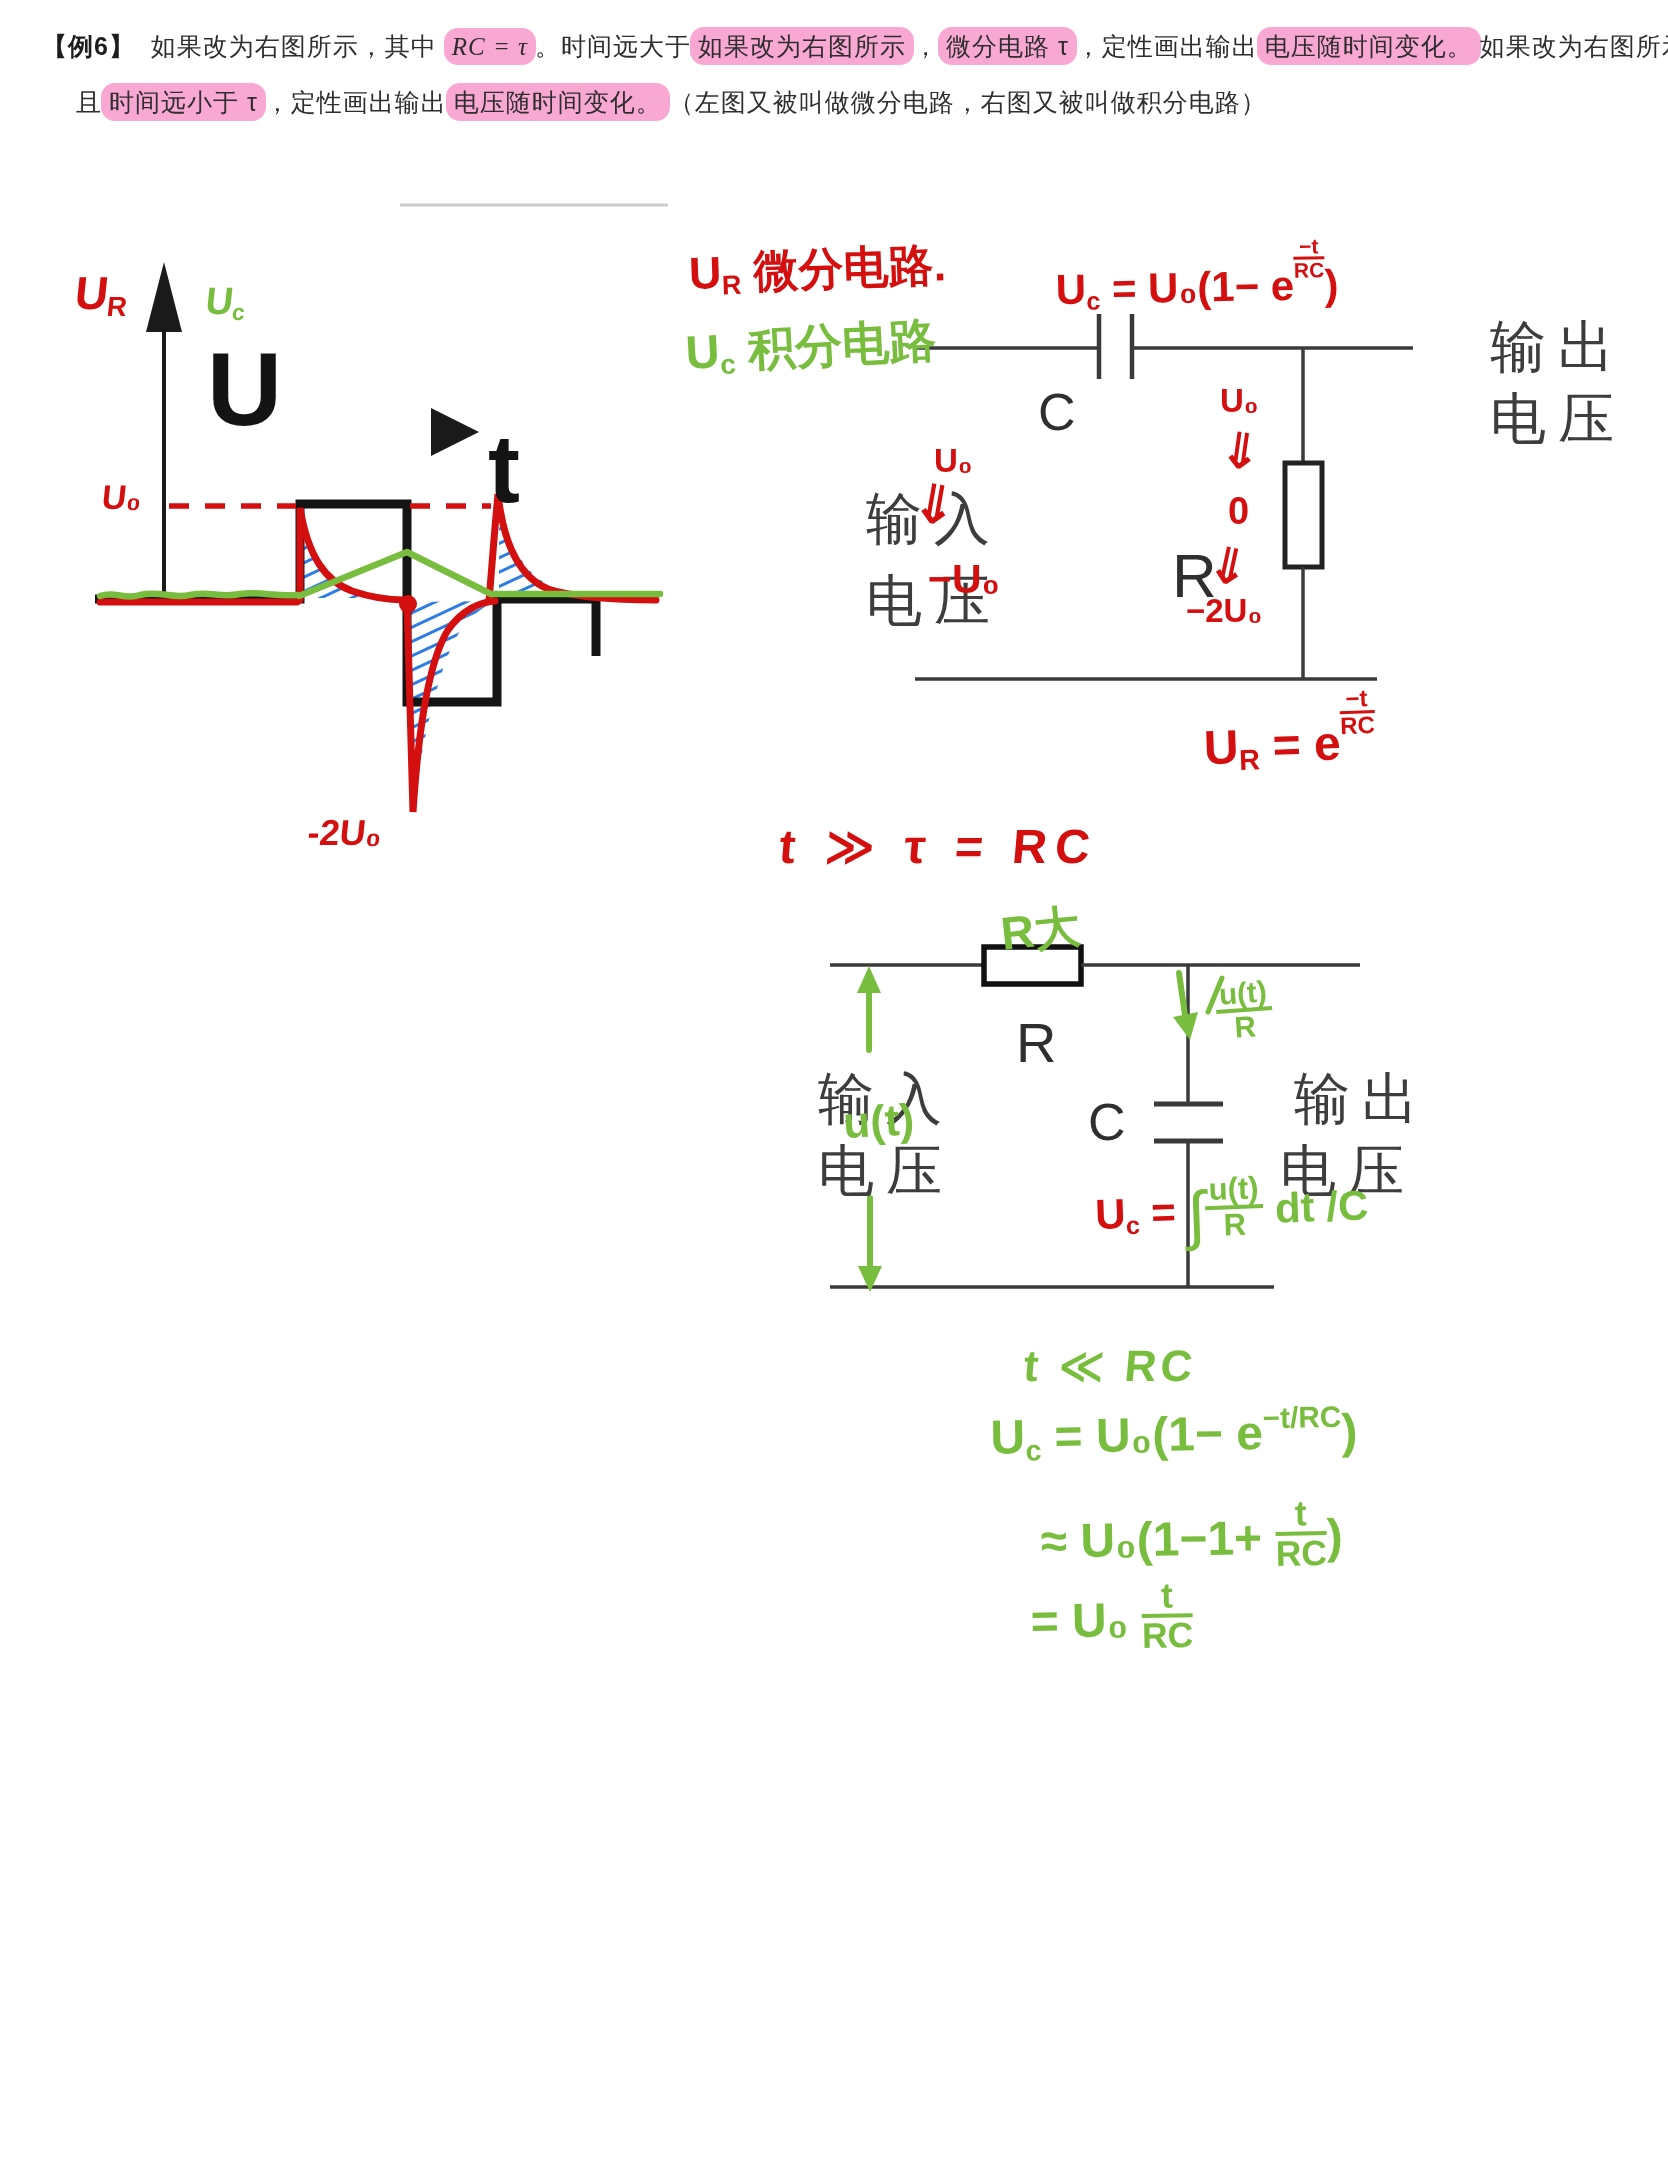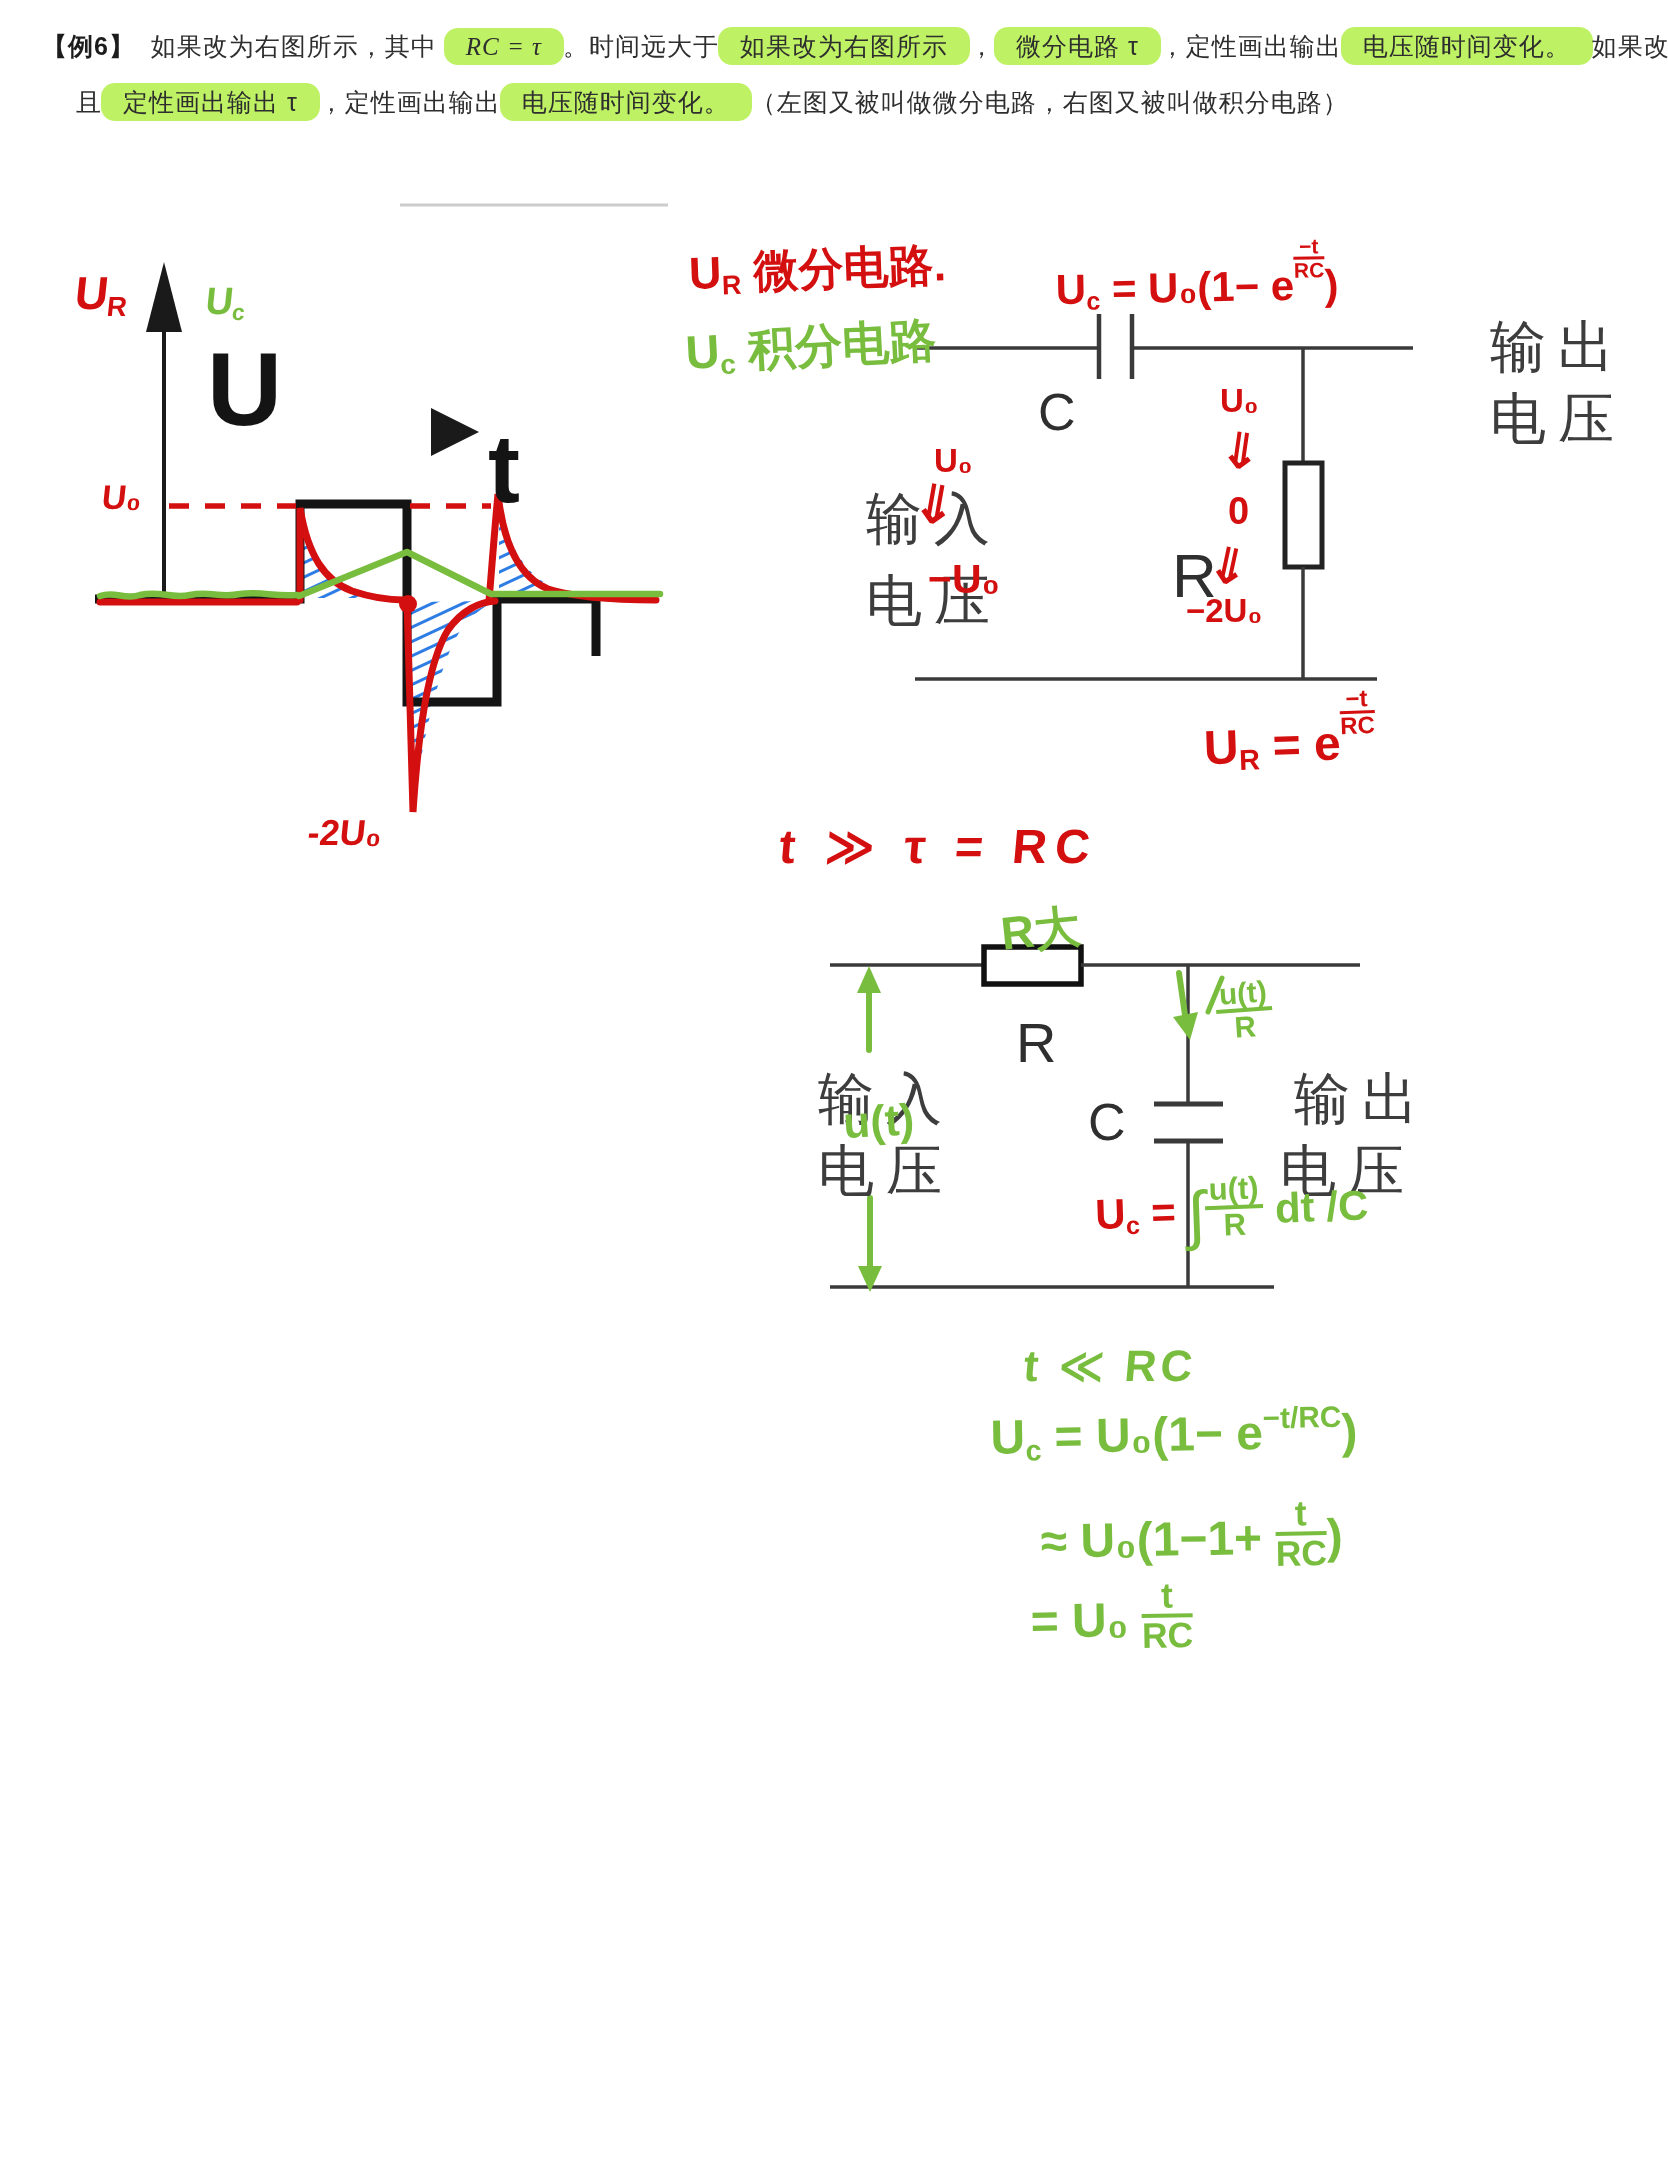--- a/index.html
+++ b/index.html
@@ -4,21 +4,21 @@
 <style>
   html,body{margin:0;padding:0;background:#fff;}
   #page{position:relative;width:1668px;height:2157px;background:#fff;overflow:hidden;
         font-family:"Liberation Sans","DejaVu Sans",sans-serif;color:#222;}
   .abs{position:absolute;white-space:nowrap;}
   svg{position:absolute;left:0;top:0;z-index:1;}
   .txt{z-index:2;}
   
   .prob{font-size:25px;color:#2e2e2e;letter-spacing:1px;}
   .prob b{font-weight:700;color:#1c1c1c;}
-  .hl{background:#bef264;border-radius:14px;padding:5px 22px;margin:0 -1px;}
+  .hl{background:#f9a8d4;border-radius:14px;padding:5px 8px;margin:0 -1px;}
   .mathser{font-family:"Liberation Serif","DejaVu Serif",serif;font-style:italic;}
   
   .print{color:#2f2f2f;font-weight:500;}
   .cjk{letter-spacing:12px;color:#3d3d3d;font-weight:500;}
   
   .red{color:#d40f0f;}
   .green{color:#79bd3f;}
   .hw{font-weight:700;transform-origin:left top;}
   sub.s{font-size:0.6em;vertical-align:-0.25em;}
   sup.s{font-size:0.62em;vertical-align:0.7em;letter-spacing:0;}
@@ -97,21 +97,21 @@
       <line x1="1179" y1="973" x2="1186" y2="1022" stroke="#79bd3f" stroke-width="6" stroke-linecap="round"></line>
       <polygon points="1190,1040 1173,1017 1198,1012" fill="#79bd3f"></polygon>
       <line x1="870" y1="1198" x2="870" y2="1274" stroke="#79bd3f" stroke-width="6" stroke-linecap="round"></line>
       <polygon points="870,1292 858,1266 882,1266" fill="#79bd3f"></polygon>
       <line x1="1208" y1="1012" x2="1222" y2="978" stroke="#79bd3f" stroke-width="5" stroke-linecap="round"></line>
     </g>
   </svg>
 
   <div class="abs txt prob" style="left:42px;top:30px;"><b>【例6】</b>&nbsp;&nbsp;<span>如果改为右图所示，其中 </span><span class="hl mathser">RC = τ</span><span>。时间远大于</span><span class="hl">如果改为右图所示</span><span>，</span><span class="hl">微分电路 τ</span><span>，定性画出输出</span><span class="hl">电压随时间变化。</span><span>如果改为右图所示，并</span></div>
 
-  <div class="abs txt prob" style="left:76px;top:86px;"><span>且</span><span class="hl">定性画出输出 τ</span><span>，定性画出输出</span><span class="hl">电压随时间变化。</span><span>（左图又被叫做微分电路，右图又被叫做积分电路）</span></div>
+  <div class="abs txt prob" style="left:76px;top:86px;"><span>且</span><span class="hl">时间远小于 τ</span><span>，定性画出输出</span><span class="hl">电压随时间变化。</span><span>（左图又被叫做微分电路，右图又被叫做积分电路）</span></div>
 
   <div class="abs txt red hw" style="left:78px;top:266px;font-size:46px;transform:skewX(-6deg);"><span>U</span><sub class="s">R</sub></div>
   <div class="abs txt green hw" style="left:208px;top:280px;font-size:38px;transform:skewX(-6deg);"><span>U</span><sub class="s">c</sub></div>
   <div class="abs txt" style="left:207px;top:330px;font-size:104px;font-weight:800;color:#141414;">U</div>
   <div class="abs txt red hw" style="left:104px;top:478px;font-size:34px;transform:skewX(-6deg);">U₀</div>
   <div class="abs txt red hw" style="left:310px;top:812px;font-size:36px;transform:skewX(-6deg);">-2U₀</div>
   <div class="abs txt" style="left:488px;top:414px;font-size:96px;font-weight:700;color:#141414;">t</div>
 
   <div class="abs txt red hw" style="left:688px;top:244px;font-size:45px;transform:rotate(-2deg);"><span>U</span><sub class="s">R</sub><span> 微分电路.</span></div>
   <div class="abs txt green hw" style="left:684px;top:322px;font-size:47px;transform:rotate(-3deg);"><span>U</span><sub class="s">c</sub><span> 积分电路</span></div>

